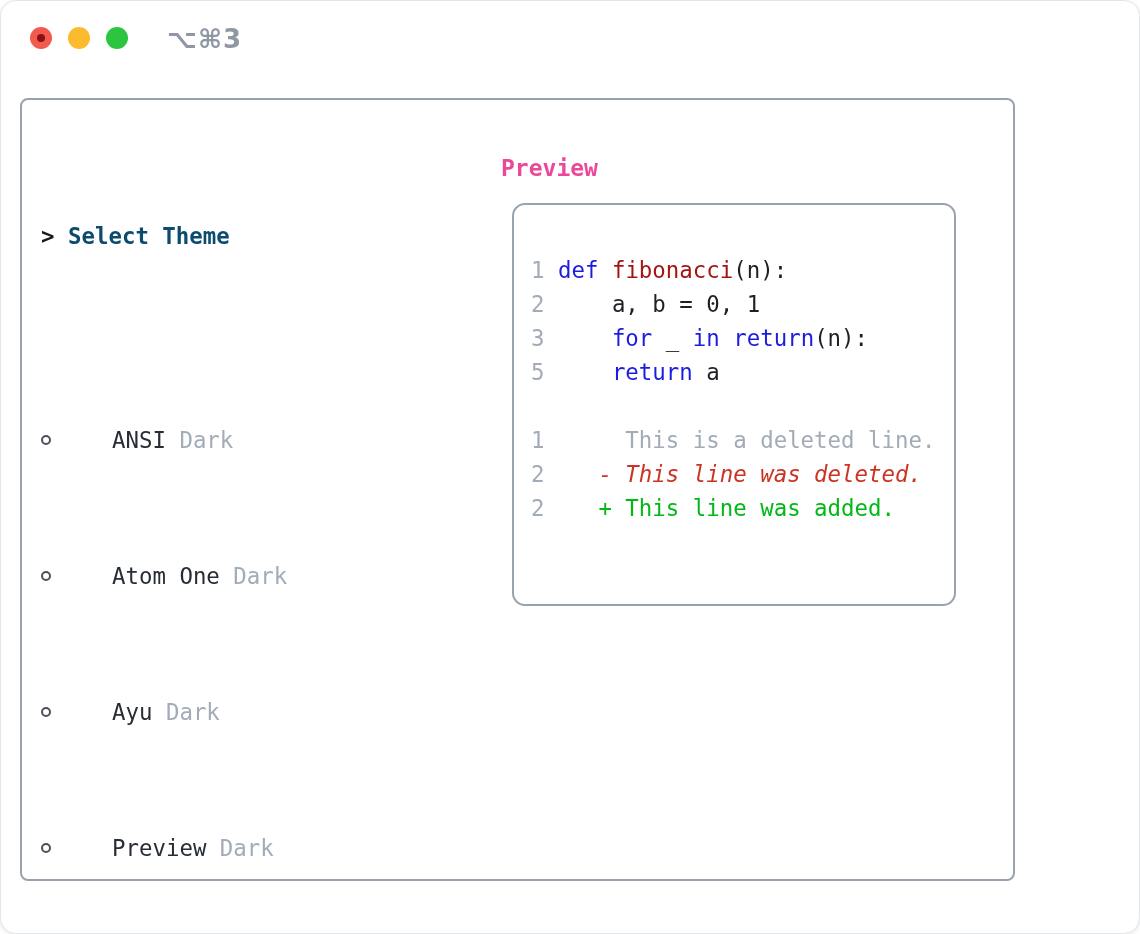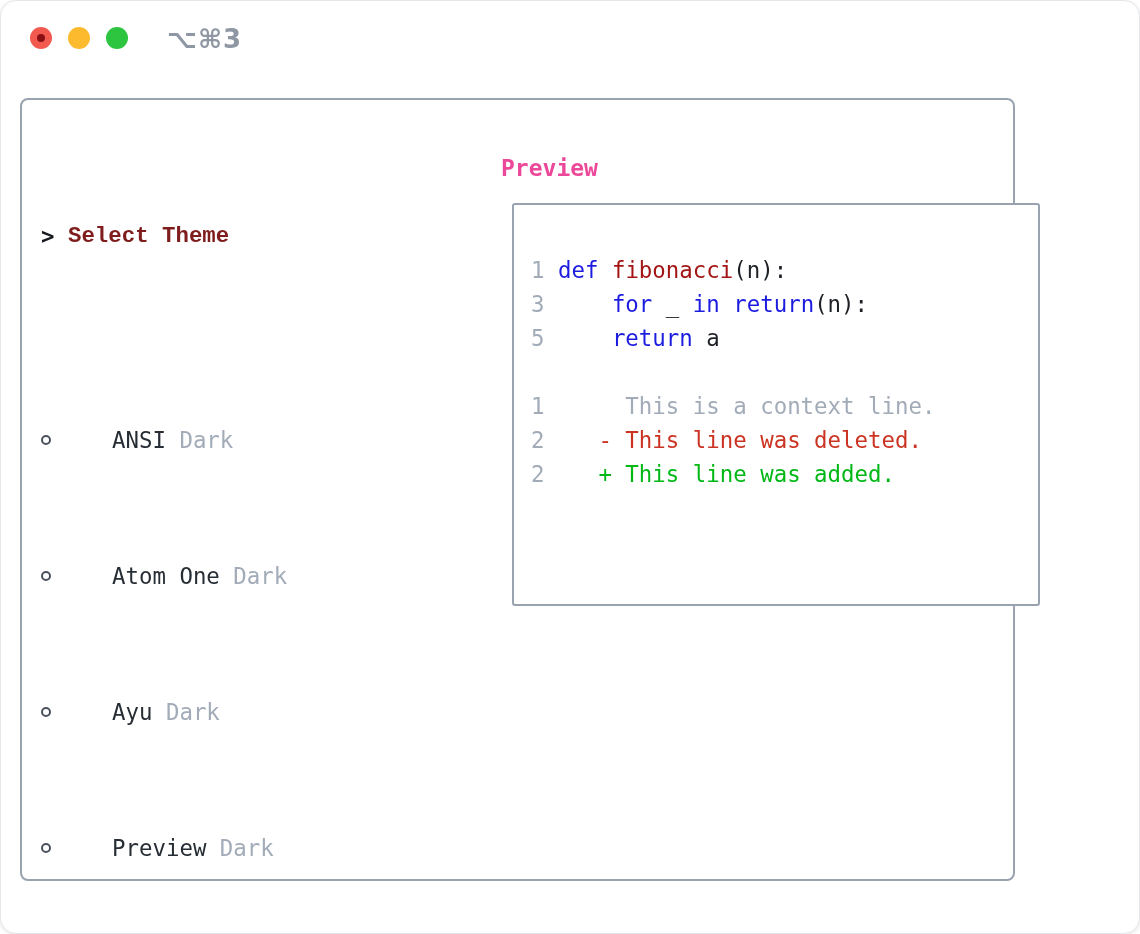--- a/index.html
+++ b/index.html
@@ -41,41 +41,41 @@
     position: absolute; left: 19px; top: 51px; width: 445px;
     font-size: 22.4px; line-height: 34px; white-space: pre;
   }
   .row { height: 34px; display: flex; align-items: center; }
   .marker-col { width: 27px; flex: 0 0 27px; display: flex; align-items: center; }
   .chevron { font-weight: 700; color: #15191e; }
   .radio {
     width: 10px; height: 10px; border: 2px solid var(--radio-outline);
     border-radius: 50%; display: inline-block;
   }
-  .header-label { font-weight: 700; color: #7f1d1d; font-family: Liberation Mono, monospace; }
+  .header-label { font-weight: 700; color: #0c4a6e; }
   .t-name { color: var(--text-primary); margin-left: 44px; }
   .t-variant { color: var(--text-muted); }
 
   
   .preview-label {
     position: absolute; left: 479px; top: 51px; height: 34px; line-height: 34px;
     font-size: 23px; font-weight: 700; color: #ec4899;
   }
   .preview-box {
-    position: absolute; left: 490px; top: 103px; width: 528px; height: 403px;
-    border: 2px solid var(--border-gray); border-radius: 3px; background: #fff;
+    position: absolute; left: 490px; top: 103px; width: 444px; height: 403px;
+    border: 2px solid var(--border-gray); border-radius: 13px; background: #fff;
   }
   .code { position: absolute; left: 17px; top: 48px; right: 4px; }
   .cline { height: 34px; line-height: 34px; font-size: 22.4px; white-space: pre; }
   .lnum { color: var(--line-number); }
   .seg-plain    { color: var(--text-code); }
   .seg-keyword  { color: var(--keyword-blue); }
   .seg-function { color: var(--function-red); }
   .seg-context  { color: var(--text-muted); }
-  .seg-deleted  { color: var(--diff-deleted); }
+  .seg-deleted  { color: var(--diff-deleted); font-style: italic; }
   .seg-added    { color: var(--diff-added); }
 </style>
 </head>
 <body>
 
 <div class="window">
 
   <div class="titlebar">
     <div class="lights">
       <span class="light close">
@@ -146,23 +146,24 @@
       
 
       
     </div>
 
     <div class="preview-label">Preview</div>
 
     <div class="preview-box">
       <div class="code" id="code-lines">
           <div class="cline"><span class="lnum">1 </span><span class="seg-keyword">def</span><span class="seg-plain"> </span><span class="seg-function">fibonacci</span><span class="seg-plain">(n):</span></div>
+          <div class="cline"><span class="lnum">2 </span><span class="seg-plain">    a, b = 0, 1</span></div>
           <div class="cline"><span class="lnum">3 </span><span class="seg-plain">    </span><span class="seg-keyword">for</span><span class="seg-plain"> _ </span><span class="seg-keyword">in</span><span class="seg-plain"> </span><span class="seg-keyword">return</span><span class="seg-plain">(n):</span></div>
           <div class="cline"><span class="lnum">5 </span><span class="seg-plain">    </span><span class="seg-keyword">return</span><span class="seg-plain"> a</span></div>
           <div class="cline"><span class="lnum">  </span></div>
-          <div class="cline"><span class="lnum">1 </span><span class="seg-context">     This is a context line.</span></div>
+          <div class="cline"><span class="lnum">1 </span><span class="seg-context">     This is a deleted line.</span></div>
           <div class="cline"><span class="lnum">2 </span><span class="seg-deleted">   - This line was deleted.</span></div>
           <div class="cline"><span class="lnum">2 </span><span class="seg-added">   + This line was added.</span></div>
         </div>
     </div>
 
   </div>
 </div>
 
 </body></html>

